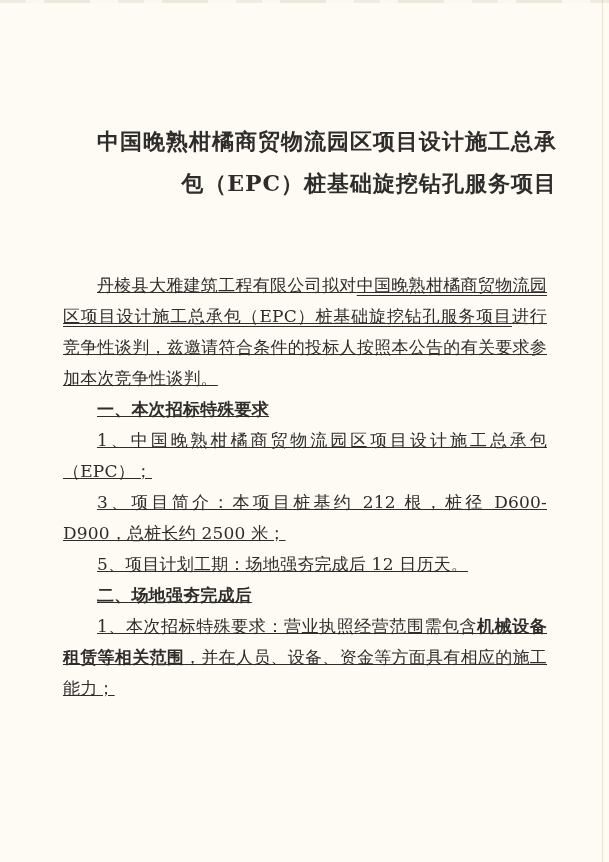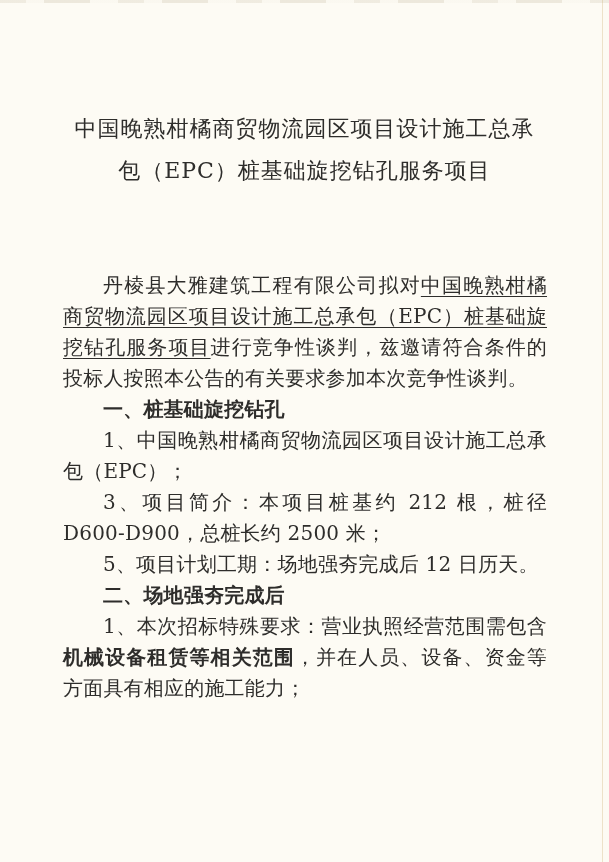--- a/index.html
+++ b/index.html
@@ -39,38 +39,39 @@
     bottom: 0;
     right: 6px;
     width: 1px;
     background: rgba(205, 180, 120, 0.35);
   }
   .doc-title {
     position: absolute;
     top: 108px;
     left: 40px;
     right: 40px;
-    margin: 0;
-    text-align: center;
+    margin: 12px;
+    text-align: right;
     font-size: 22px;
-    font-weight: normal;
+    font-weight: bold;
     line-height: 42px;
     letter-spacing: 1px;
   }
   .title-line { display: block; }
   .doc-body {
     position: absolute;
     top: 270px;
     left: 63px;
     width: 484px;
-    font-size: 20px;
+    font-size: 17px;
     line-height: 31px;
     text-align: justify;
     text-justify: inter-character;
     letter-spacing: 0.2px;
+    text-decoration: underline;
   }
   .para {
     margin: 0;
     text-indent: 2em;
   }
   .heading {
     font-weight: bold;
   }
   .underlined {
     text-decoration: underline;
@@ -91,21 +92,21 @@
 
   <h1 class="doc-title">
     <span class="title-line">中国晚熟柑橘商贸物流园区项目设计施工总承</span>
     <span class="title-line">包（EPC）桩基础旋挖钻孔服务项目</span>
   </h1>
 
   <div class="doc-body">
 
     <p class="para"><span>丹棱县大雅建筑工程有限公司拟对</span><span class="underlined">中国晚熟柑橘商贸物流园区项目设计施工总承包（EPC）桩基础旋挖钻孔服务项目</span><span>进行竞争性谈判，兹邀请符合条件的投标人按照本公告的有关要求参加本次竞争性谈判。</span></p>
 
-    <p class="para heading">一、桩基础旋挖钻孔</p>
+    <p class="para heading">一、本次招标特殊要求</p>
 
     <p class="para">1、中国晚熟柑橘商贸物流园区项目设计施工总承包（EPC）；</p>
     <p class="para">3、项目简介：本项目桩基约 212 根，桩径 D600-D900，总桩长约 2500 米；</p>
     <p class="para">5、项目计划工期：场地强夯完成后 12 日历天。</p>
 
     <p class="para heading">二、场地强夯完成后</p>
 
     <p class="para"><span>1、本次招标特殊要求：营业执照经营范围需包含</span><span class="bold-run">机械设备租赁等相关范围</span><span>，并在人员、设备、资金等方面具有相应的施工能力；</span></p>
 
   </div>

